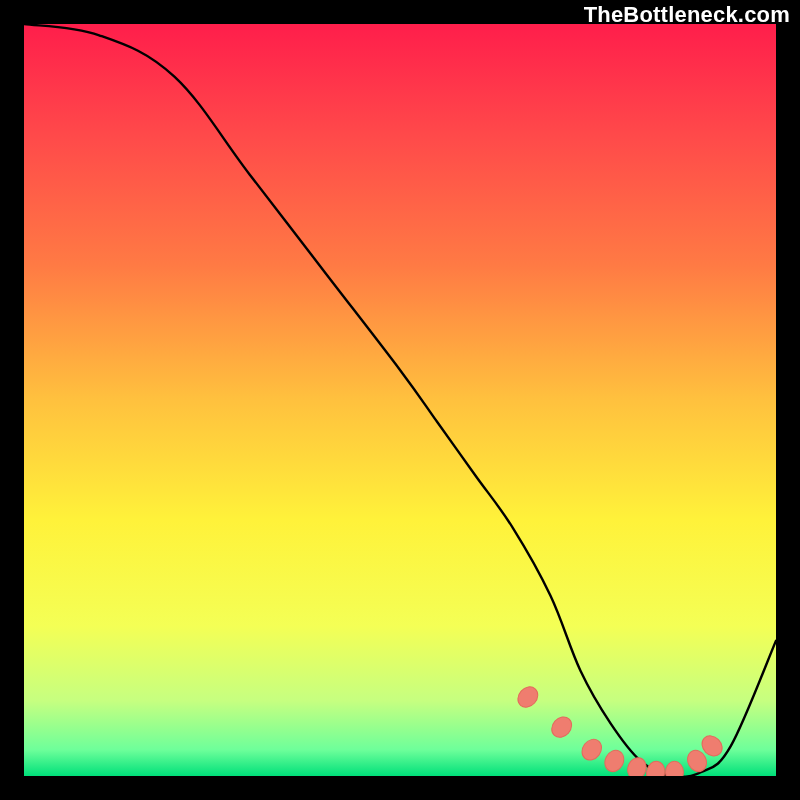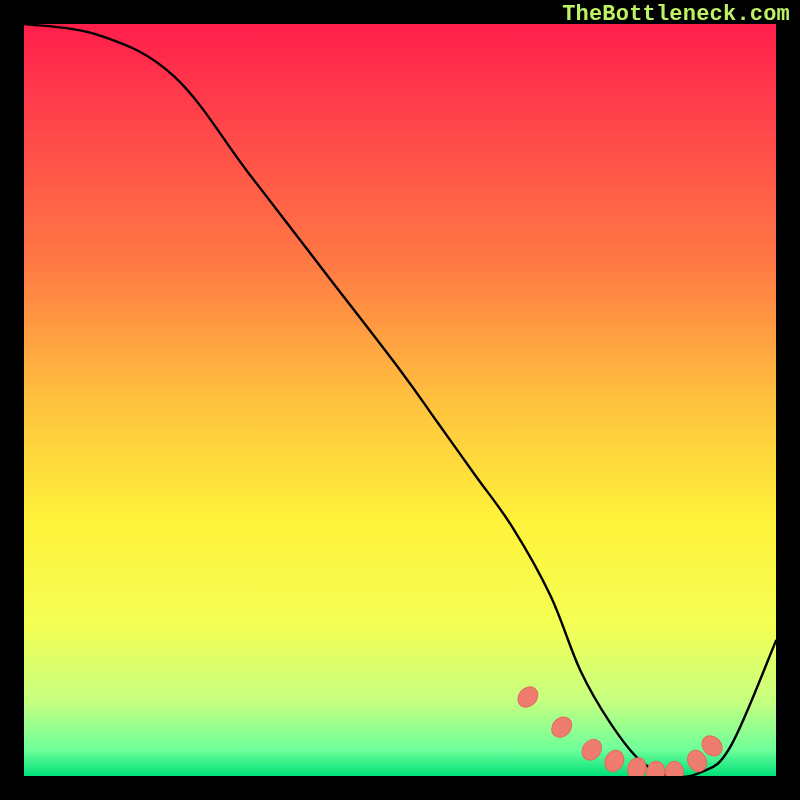--- a/index.html
+++ b/index.html
@@ -7,24 +7,24 @@
   .frame {
     position: relative;
     width: 800px;
     height: 800px;
     background: #000;
   }
   .watermark {
     position: absolute;
     top: 2px;
     right: 10px;
-    font-family: Liberation Mono, monospace;
+    font-family: Liberation Sans, sans-serif;
     font-size: 22px;
     font-weight: 600;
-    color: #bef264;
+    color: #ffffff;
     letter-spacing: 0.2px;
     z-index: 10;
   }
   .plot {
     position: absolute;
     left: 24px;
     top: 24px;
     width: 752px;
     height: 752px;
   }

